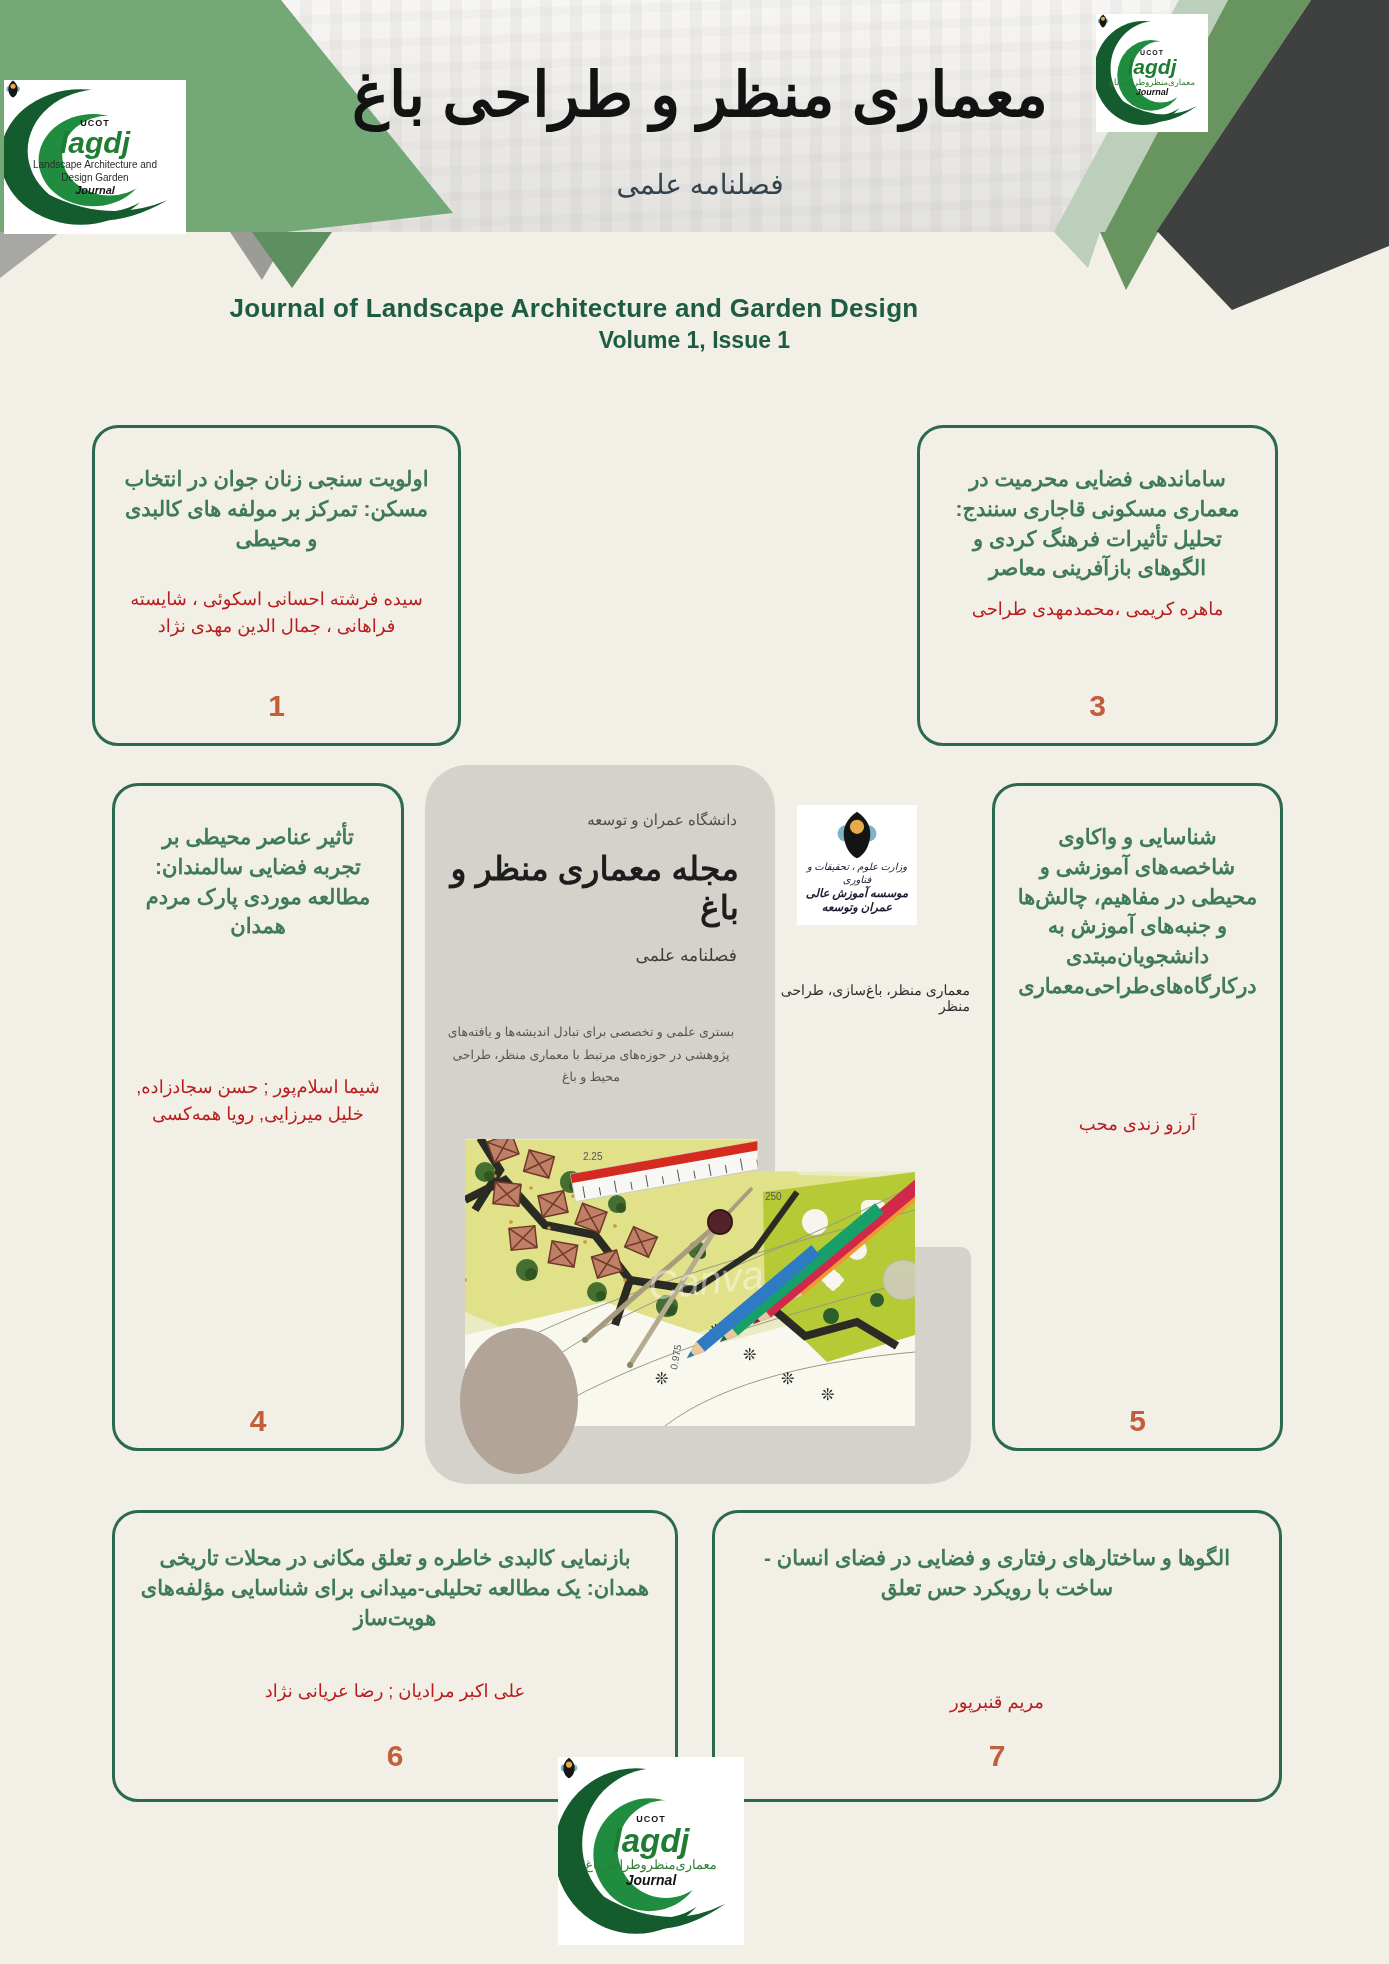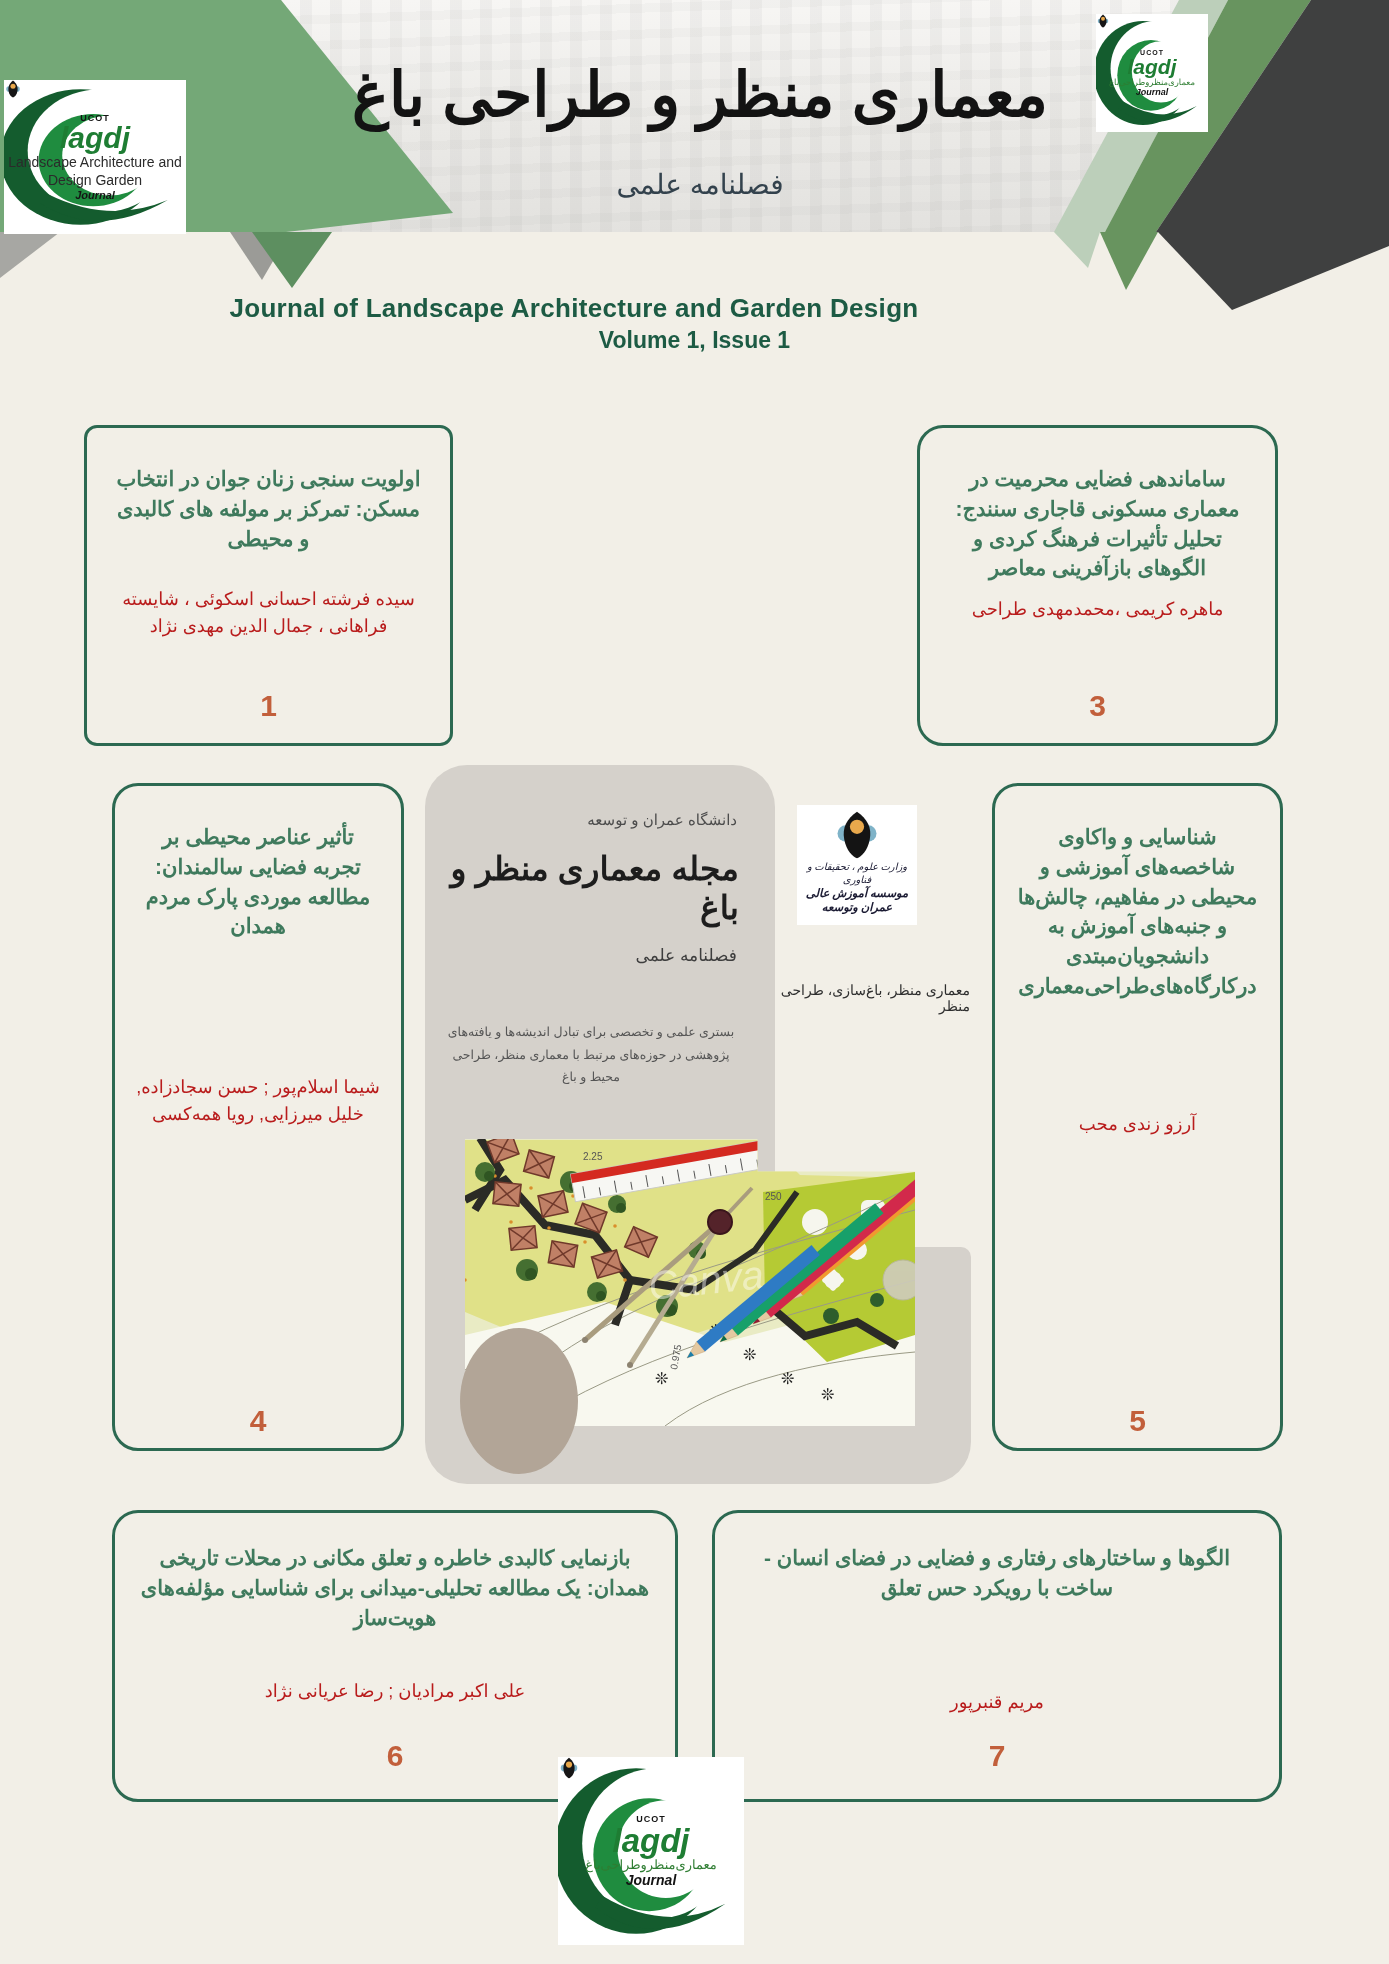--- a/index.html
+++ b/index.html
@@ -27,42 +27,42 @@
   
   .logobox{position:absolute;background:#fff;overflow:hidden;z-index:6;}
   .logobox svg{position:absolute;left:0;top:0;}
   .logo-stack{position:absolute;inset:0;display:flex;flex-direction:column;align-items:center;
     justify-content:center;z-index:2;}
   .lb-left{left:4px;top:80px;width:182px;height:154px;}
   .lb-right{left:1096px;top:14px;width:112px;height:118px;}
   .lb-bottom{left:558px;top:1757px;width:186px;height:188px;z-index:12;}
   .ucot-word{font-size:9px;font-weight:bold;letter-spacing:1px;color:#141414;}
   .lagdj{font-weight:bold;font-style:italic;color:#1e7d33;line-height:1;}
-  .logo-en{font-size:14px;color:#2b2b2b;line-height:1.3;}
+  .logo-en{font-size:10px;color:#2b2b2b;line-height:1.3;}
   .logo-journal{font-weight:bold;font-style:italic;color:#141414;}
   .logo-fa{color:#2e7d32;direction:rtl;}
   .lb-left .lagdj{font-size:30px;}
   .lb-left .logo-journal{font-size:11px;}
   .lb-right .lagdj{font-size:21px;}
   .lb-right .logo-fa{font-size:8.5px;}
   .lb-right .logo-journal{font-size:9px;}
   .lb-right .ucot-word{font-size:7px;}
   .lb-bottom .lagdj{font-size:33px;}
   .lb-bottom .logo-fa{font-size:13px;}
   .lb-bottom .logo-journal{font-size:14px;}
 
   
   .card{position:absolute;border:3px solid #2c6951;border-radius:26px;direction:rtl;}
   .c-title{position:absolute;top:36px;left:22px;right:22px;text-align:center;
     font-size:21px;line-height:1.42;color:#3f7a5d;font-weight:600;}
   .c-authors{position:absolute;left:18px;right:18px;text-align:center;
     font-size:18px;line-height:1.5;color:#b91c1c;}
   .c-num{position:absolute;left:0;right:0;text-align:center;font-size:30px;
     font-weight:bold;color:#c25f3b;direction:ltr;}
-  .p1{left:84px;top:425px;width:363px;height:315px;border-radius:13px;}
+  .p1{left:92px;top:425px;width:363px;height:315px;}
   .p2{left:513px;top:425px;width:357px;height:315px;}
   .p3{left:917px;top:425px;width:355px;height:315px;}
   .p4{left:112px;top:783px;width:286px;height:662px;}
   .p5{left:992px;top:783px;width:285px;height:662px;}
   .p6{left:112px;top:1510px;width:560px;height:286px;}
   .p7{left:712px;top:1510px;width:564px;height:286px;}
   .p6 .c-title,.p7 .c-title{top:30px;}
   .p1 .c-authors{top:158px;} .p2 .c-authors{top:158px;} .p3 .c-authors{top:168px;}
   .p4 .c-authors{top:288px;} .p5 .c-authors{top:325px;}
   .p6 .c-authors{top:165px;} .p7 .c-authors{top:176px;}

